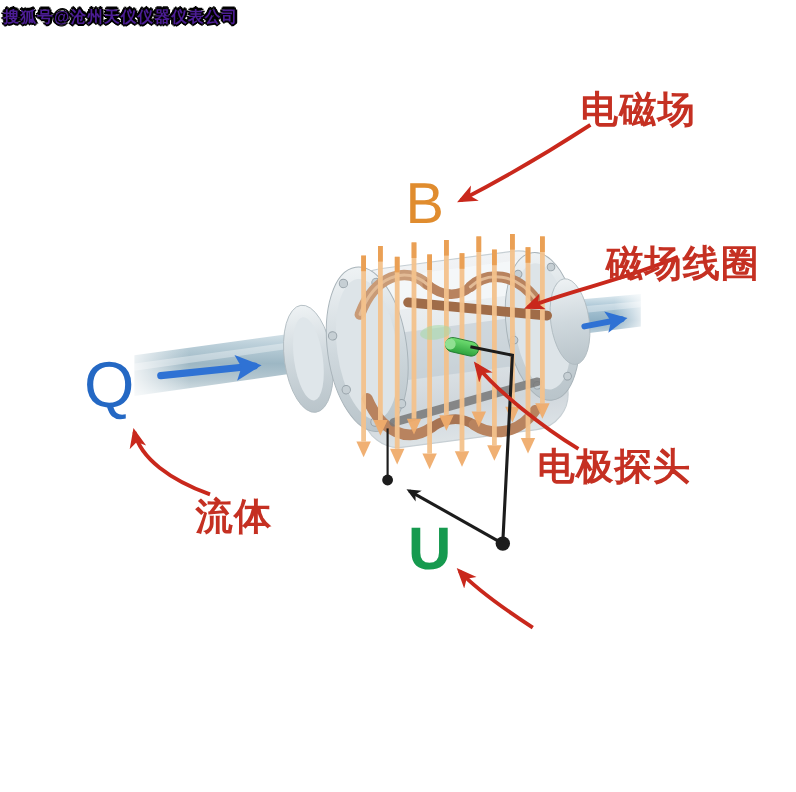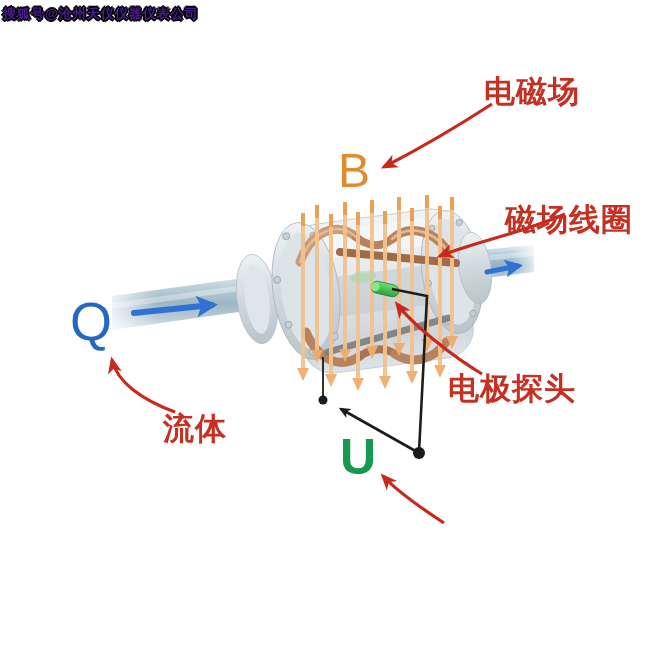--- a/index.html
+++ b/index.html
@@ -12,21 +12,21 @@
   .red-lbl{color:#c53022;font-size:31px;font-weight:600;letter-spacing:1px;}
   #watermark{
     left:3px;top:7px;font-size:13px;font-weight:bold;color:#4c1d95;letter-spacing:1px;
     text-shadow:-1px -1px 0 #000,1px -1px 0 #000,-1px 1px 0 #000,1px 1px 0 #000,
                  2px 0 0 #000,-2px 0 0 #000,0 2px 0 #000,0 -2px 0 #000;
   }
   #lbl-emfield{left:484px;top:76px;}
   #lbl-B{left:338px;top:147px;font-size:48px;font-weight:500;color:#e08c2e;}
   #lbl-coil{left:505px;top:184px;margin-top:20px;}
   #lbl-Q{left:70px;top:294px;font-size:54px;font-weight:500;color:#2468c4;}
-  #lbl-fluid{left:163px;top:415px;font-family:Liberation Mono, monospace;}
+  #lbl-fluid{left:163px;top:415px;}
   #lbl-probe{left:448px;top:373px;}
   #lbl-U{left:340px;top:432px;font-size:50px;font-weight:600;color:#169a4f;}
   #lbl-signal{left:427px;top:516px;}
   .fline{stroke:#f4c28c;stroke-width:4;opacity:.95;}
   .ftip{fill:#eaa055;}
   .fhead{fill:#efac6b;opacity:.95;}
   .wire{stroke:#1c1c1c;fill:none;}
   .bolt{fill:#c6cfd4;stroke:#97a2a9;stroke-width:.8;}
 </style>
 </head>

